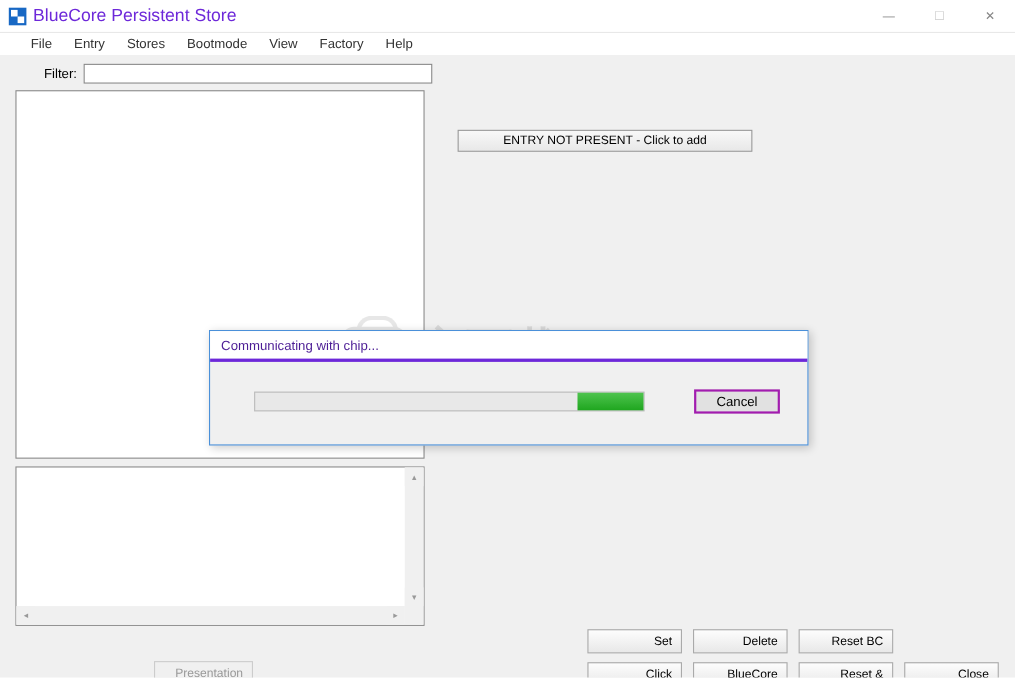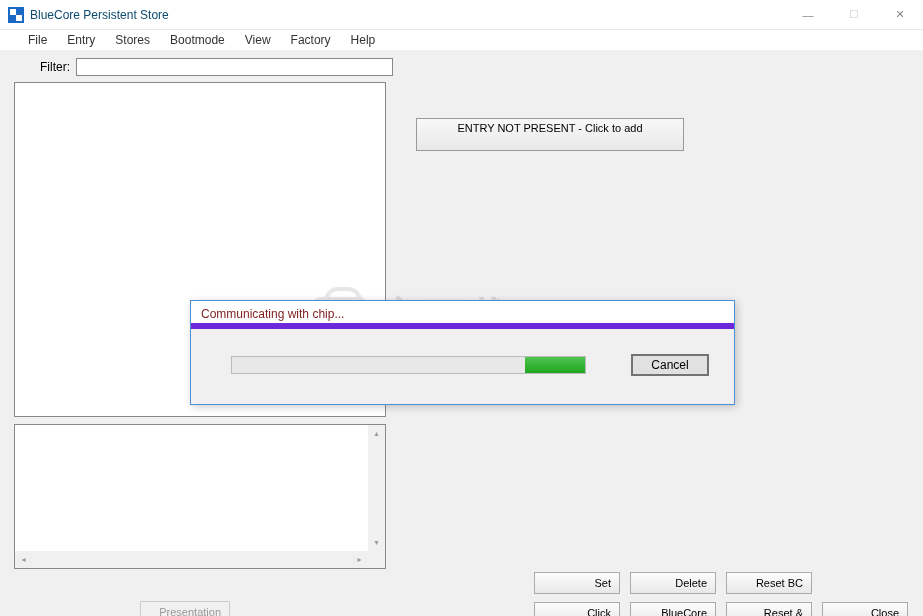--- a/index.html
+++ b/index.html
@@ -2,56 +2,56 @@
 <html><head>
   <meta charset="utf-8">
   <style>
     * { box-sizing: border-box; margin: 0; padding: 0; }
     body { font-family: "Segoe UI", Tahoma, sans-serif; font-size: 12px; background: #fff; width: 923px; height: 616px; overflow: hidden; position: relative; }
     
     .titlebar { height: 30px; background: #fff; display: flex; align-items: center; padding-left: 8px; border-bottom: 1px solid #e8e8e8; }
     .titlebar-icon { width: 16px; height: 16px; background: #1868c4; margin-right: 6px; position: relative; }
     .titlebar-icon::before { content: ""; position: absolute; width: 6px; height: 6px; background: #fff; top: 2px; left: 2px; }
     .titlebar-icon::after { content: ""; position: absolute; width: 6px; height: 6px; background: #fff; bottom: 2px; right: 2px; }
-    .titlebar-text { color: #0c4a6e; font-size: 12px; flex: 1; }
+    .titlebar-text { color: #6d28d9; font-size: 16px; flex: 1; }
     .win-controls { display: flex; }
     .win-btn { width: 46px; height: 30px; display: flex; align-items: center; justify-content: center; color: #888; font-size: 11px; }
     
     .menubar { height: 20px; display: flex; align-items: center; padding-left: 20px; gap: 4px; font-size: 12px; color: #333; }
     .menu-item { padding: 2px 8px; cursor: default; }
     
     .content { position: relative; background: #f0f0f0; height: calc(100% - 50px); }
     
     .filter-row { position: absolute; top: 8px; left: 40px; display: flex; align-items: center; gap: 6px; }
     .filter-label { font-size: 12px; }
     .filter-input { width: 317px; height: 18px; border: 1px solid #888; background: #fff; padding: 0 3px; font-size: 12px; }
     
     .list-box { position: absolute; top: 32px; left: 14px; width: 372px; height: 335px; background: #fff; border: 1px solid #888; }
     
-    .entry-button { position: absolute; top: 68px; left: 416px; width: 268px; height: 33px; background: linear-gradient(#f8f8f8, #e8e8e8); border: 1px solid #999; font-size: 11px; text-align: center; line-height: 18px; cursor: default; }
+    .entry-button { position: absolute; top: 68px; left: 416px; width: 268px; height: 20px; background: linear-gradient(#f8f8f8, #e8e8e8); border: 1px solid #999; font-size: 11px; text-align: center; line-height: 18px; cursor: default; }
     
     .detail-box { position: absolute; top: 374px; left: 14px; width: 372px; height: 145px; background: #fff; border: 1px solid #888; }
     .scrollbar-v { position: absolute; right: 0; top: 0; width: 17px; height: 100%; background: #f0f0f0; }
     .scroll-arrow { width: 17px; height: 17px; background: #f0f0f0; display: flex; align-items: center; justify-content: center; font-size: 8px; color: #999; }
     .scrollbar-h { position: absolute; bottom: 0; left: 0; right: 17px; height: 17px; background: #f0f0f0; }
     
     .btn { height: 22px; background: linear-gradient(#fdfdfd, #e8e8e8); border: 1px solid #aaa; font-size: 11px; text-align: right; line-height: 20px; cursor: default; padding: 0 8px; margin-top: 23px; }
     .btn.disabled { color: #999; border-color: #ccc; background: #f0f0f0; }
     
     .presentation-btn { position: absolute; top: 528px; left: 140px; width: 90px; }
     
     .bottom-buttons { position: absolute; right: 15px; bottom: 15px; display: grid; grid-template-columns: repeat(4, 86px); grid-template-rows: 22px 22px; gap: 8px 10px; }
     .bottom-buttons .spacer { visibility: hidden; }
     
     
     .modal { position: absolute; top: 250px; left: 190px; width: 545px; height: 105px; background: #f0f0f0; border: 1px solid #4a90d9; box-shadow: 2px 2px 8px rgba(0,0,0,0.2); }
-    .modal-title { height: 28px; background: #fff; padding: 6px 10px; font-size: 12px; color: #7f1d1d; border-bottom: 6px solid #6d28d9; }
+    .modal-title { height: 28px; background: #fff; padding: 6px 10px; font-size: 12px; color: #4c1d95; border-bottom: 3px solid #6d28d9; }
     .progress-wrap { position: absolute; top: 55px; left: 40px; width: 355px; height: 18px; border: 1px solid #bbb; background: #e8e8e8; }
     .progress-fill { position: absolute; right: 0; top: 0; height: 100%; width: 60px; background: linear-gradient(#4fc44f, #1fa61f); }
-    .cancel-btn { position: absolute; top: 53px; right: 25px; width: 78px; height: 22px; border: 2px solid #737373; background: #e1e1e1; font-size: 12px; text-align: center; line-height: 18px; }
+    .cancel-btn { position: absolute; top: 53px; right: 25px; width: 78px; height: 22px; border: 2px solid #a21caf; background: #e1e1e1; font-size: 12px; text-align: center; line-height: 18px; }
     
     
     .watermark { position: absolute; top: 240px; left: 310px; opacity: 0.15; pointer-events: none; display: flex; align-items: center; gap: 10px; }
     .shield { width: 60px; height: 70px; border: 4px solid #666; border-radius: 12px 12px 18px 18px; position: relative; }
     .shield::before { content: ""; position: absolute; top: -14px; left: 10px; width: 30px; height: 18px; border: 4px solid #666; border-bottom: none; border-radius: 14px 14px 0 0; }
     .shield-dot { position: absolute; top: 24px; left: 22px; width: 10px; height: 10px; border: 3px solid #666; border-radius: 50%; }
     .wm-text { font-size: 42px; font-weight: bold; color: #555; letter-spacing: 2px; }
     .wm-sub { font-size: 24px; color: #555; letter-spacing: 1px; margin-left: -4px; }
   </style>
 </head>

